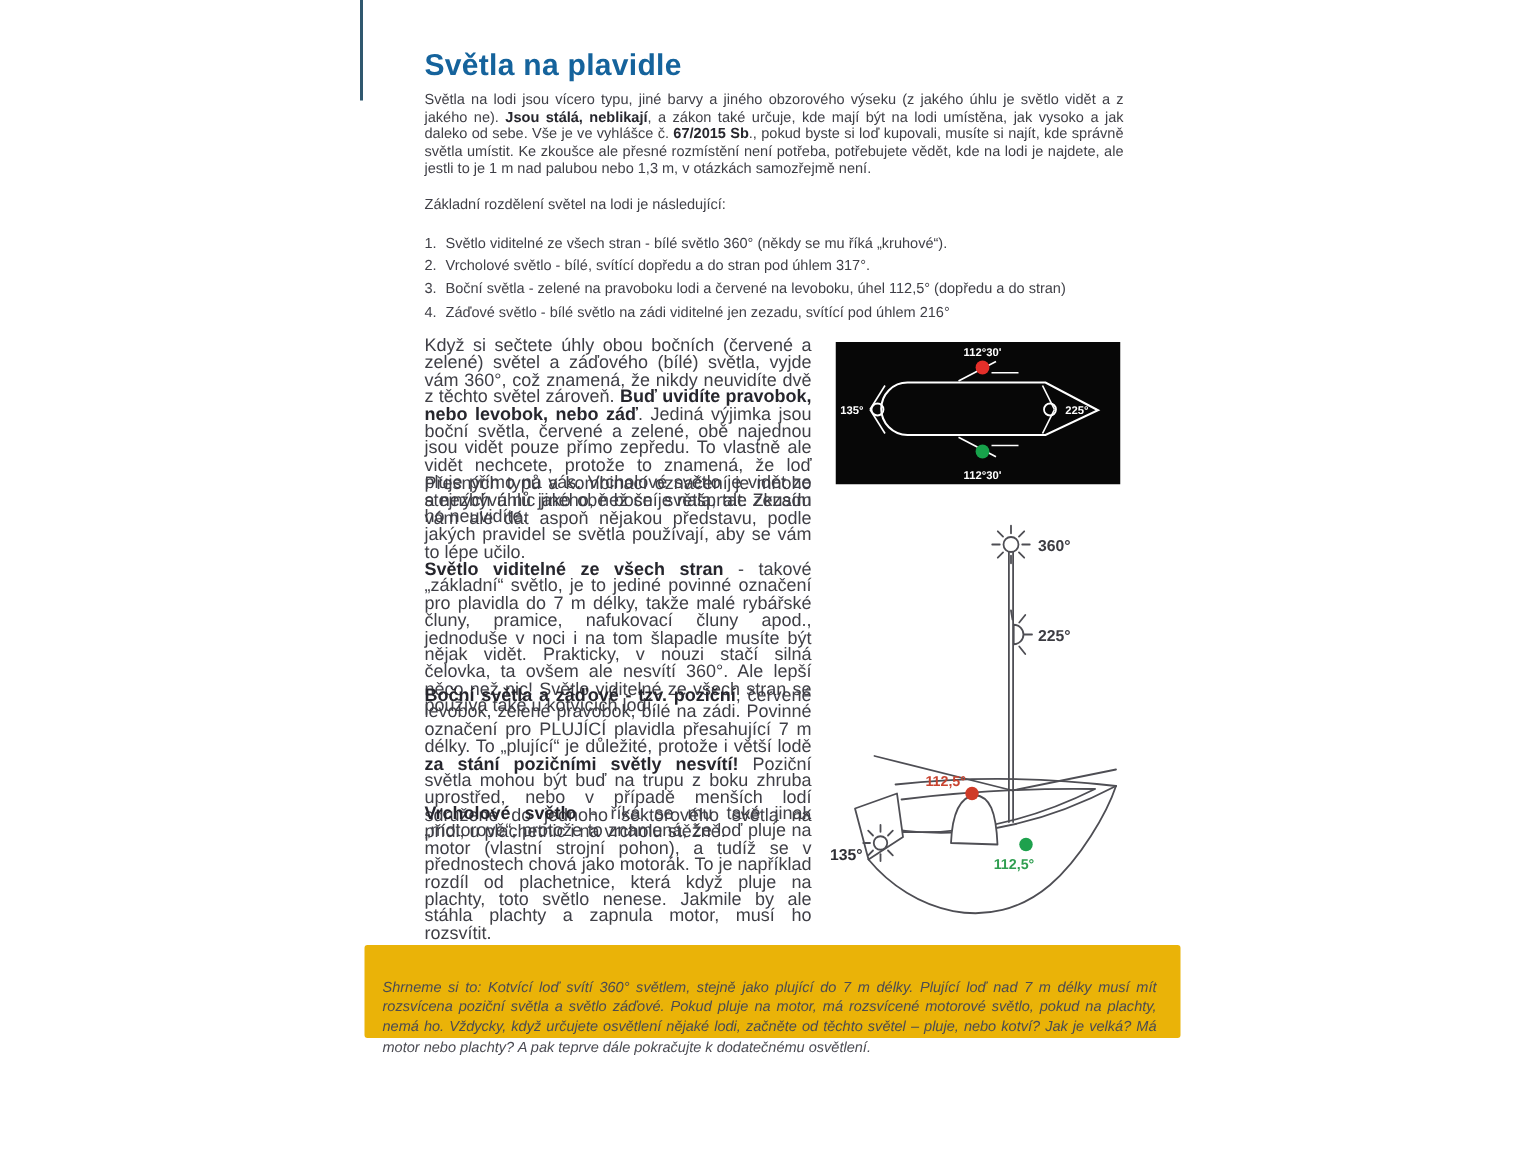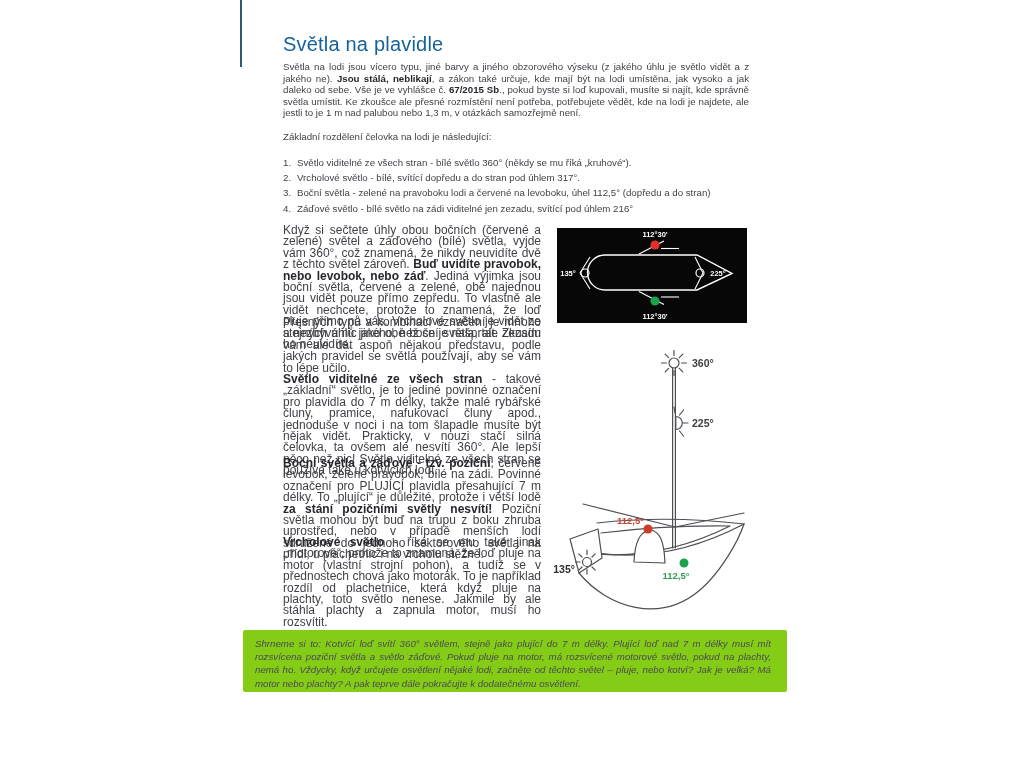--- a/index.html
+++ b/index.html
@@ -1,52 +1,52 @@
 <!DOCTYPE html>
 <html lang="cs"><head>
 <meta charset="utf-8">
 <style>
   html,body{margin:0;padding:0;background:#ffffff;}
   body{width:1024px;height:768px;font-family:"Liberation Sans","DejaVu Sans",sans-serif;color:#3f3f46;}
   .page{position:relative;width:1024px;height:768px;background:#ffffff;overflow:hidden;}
   .chapter-rule{position:absolute;left:240px;top:0;width:2px;height:67px;background:#30586f;}
-  .title{position:absolute;left:283px;top:33px;margin:0;font-size:20px;font-weight:normal;color:#15639c;letter-spacing:.2px;}
+  .title{position:absolute;left:283px;top:33px;margin:0;font-size:20px;font-weight:bold;color:#15639c;letter-spacing:.2px;}
   .intro{position:absolute;left:283px;top:61px;width:466px;margin:0;font-size:9.7px;line-height:11.5px;text-align:justify;}
   b{color:#26262d;}
   .list-intro{position:absolute;left:283px;top:131px;margin:0;font-size:9.7px;}
   .light-list{position:absolute;left:283px;top:155px;font-size:9.7px;line-height:15.2px;}
   .light-list .li{display:flex;}
   .light-list .num{flex:0 0 14px;}
   .colp{position:absolute;left:283px;width:258px;margin:0;font-size:12px;line-height:11.4px;text-align:justify;}
   .p1{top:225px}.p2{top:317px}.p3{top:374px}.p4{top:458px}.p5{top:537px}
   .diagram-top{position:absolute;left:557px;top:228px;width:190px;height:95px;}
   .diagram-top text{font-family:"Liberation Sans","DejaVu Sans",sans-serif;font-size:7.5px;font-weight:600;fill:#fff;}
   .boat-illustration{position:absolute;left:548px;top:336px;width:232px;height:296px;}
   .boat-illustration text{font-family:"Liberation Sans","DejaVu Sans",sans-serif;}
   .lbl-big{font-size:10.5px;font-weight:bold;fill:#3c3c42;}
   .lbl-red{font-size:9.5px;font-weight:bold;fill:#c8432f;}
   .lbl-green{font-size:9.5px;font-weight:bold;fill:#2f9e50;}
   .lbl-dark{font-size:10.5px;font-weight:bold;fill:#2e2e34;}
   .sketch{stroke:#4e4e54;fill:none;stroke-width:1.2;stroke-linecap:round;}
   .sketch-fill{stroke:#4e4e54;fill:#ffffff;stroke-width:1.2;stroke-linejoin:round;}
-  .summary{position:absolute;left:243px;top:630px;width:544px;height:62px;background:#84cc16;border-radius:2px;box-sizing:border-box;padding:7px 16px 0 12px;font-size:9.7px;line-height:13.2px;font-style:italic;color:#4b4b52;text-align:justify;margin:0;}
+  .summary{position:absolute;left:243px;top:630px;width:544px;height:62px;background:#eab308;border-radius:2px;box-sizing:border-box;padding:22px 16px 0 12px;font-size:9.7px;line-height:13.2px;font-style:italic;color:#4b4b52;text-align:justify;margin:0;}
   .pageno{position:absolute;left:283px;top:731px;width:466px;text-align:center;font-size:8.5px;color:#3f3f46;}
 </style>
 </head>
 <body>
 
 <div class="page">
 
   <div class="chapter-rule"></div>
 
   <h1 class="title">Světla na plavidle</h1>
 
   <p class="intro"><span>Světla na lodi jsou vícero typu, jiné barvy a jiného obzorového výseku (z jakého úhlu je světlo vidět a z jakého ne). </span><b>Jsou stálá, neblikají</b><span>, a zákon také určuje, kde mají být na lodi umístěna, jak vysoko a jak daleko od sebe. Vše je ve vyhlášce č. </span><b>67/2015 Sb</b><span>., pokud byste si loď kupovali, musíte si najít, kde správně světla umístit. Ke zkoušce ale přesné rozmístění není potřeba, potřebujete vědět, kde na lodi je najdete, ale jestli to je 1 m nad palubou nebo 1,3 m, v otázkách samozřejmě není.</span></p>
 
-  <p class="list-intro">Základní rozdělení čelovka na lodi je následující:</p>
+  <p class="list-intro">Základní rozdělení světel na lodi je následující:</p>
 
   <div class="light-list">
     <div class="li">
         <span class="num">1.</span>
         <span>Světlo viditelné ze všech stran - bílé světlo 360° (někdy se mu říká „kruhové“).</span>
       </div>
     <div class="li">
         <span class="num">2.</span>
         <span>Vrcholové světlo - bílé, svítící dopředu a do stran pod úhlem 317°.</span>
       </div>

